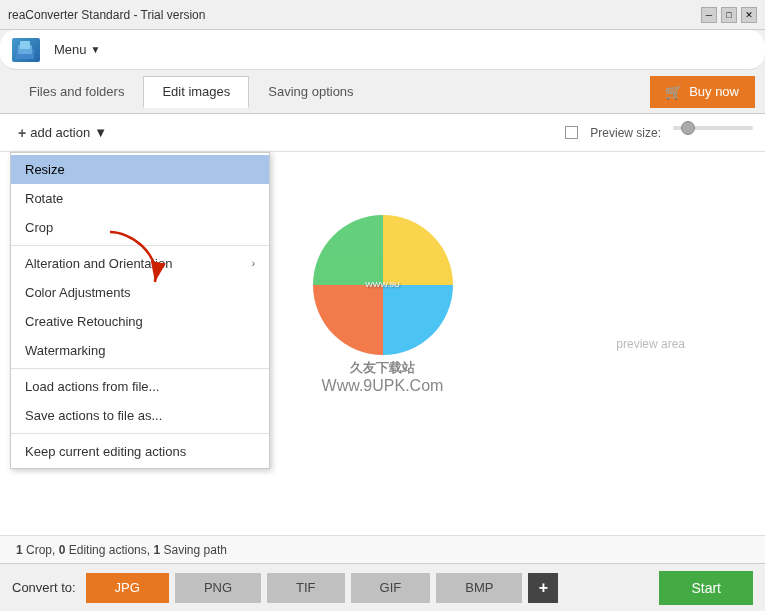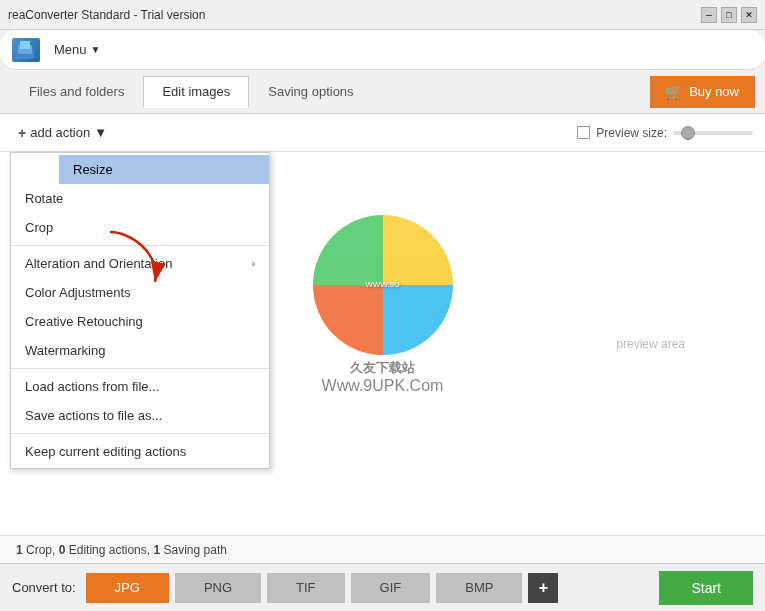--- a/index.html
+++ b/index.html
@@ -147,22 +147,22 @@
       color: #333;
       font-size: 13px;
       background: none;
       border: none;
       padding: 4px 6px;
     }
     .plus-icon { font-size: 14px; color: #555; font-weight: bold; }
     .preview-size-container {
       margin-left: auto;
       display: flex;
-      align-items: center;
-      gap: 6px;
+      align-items: flex-start;
+      gap: 12px;
     }
     .preview-checkbox {
       width: 13px;
       height: 13px;
       border: 1px solid #999;
       background: white;
       cursor: pointer;
     }
     .preview-label { color: #555; font-size: 12px; }
     .slider-track {
@@ -200,21 +200,20 @@
       cursor: pointer;
       color: #333;
       display: flex;
       align-items: center;
       justify-content: space-between;
       font-size: 13px;
     }
     .dropdown-item.highlighted {
       background: #a8c4e8;
       color: #000;
-      margin-left: 48px;
     }
     .dropdown-separator {
       height: 1px;
       background: #e0e0e0;
       margin: 3px 0;
     }
     .dropdown-arrow { font-size: 10px; color: #555; }
 
     
     .main-content {

